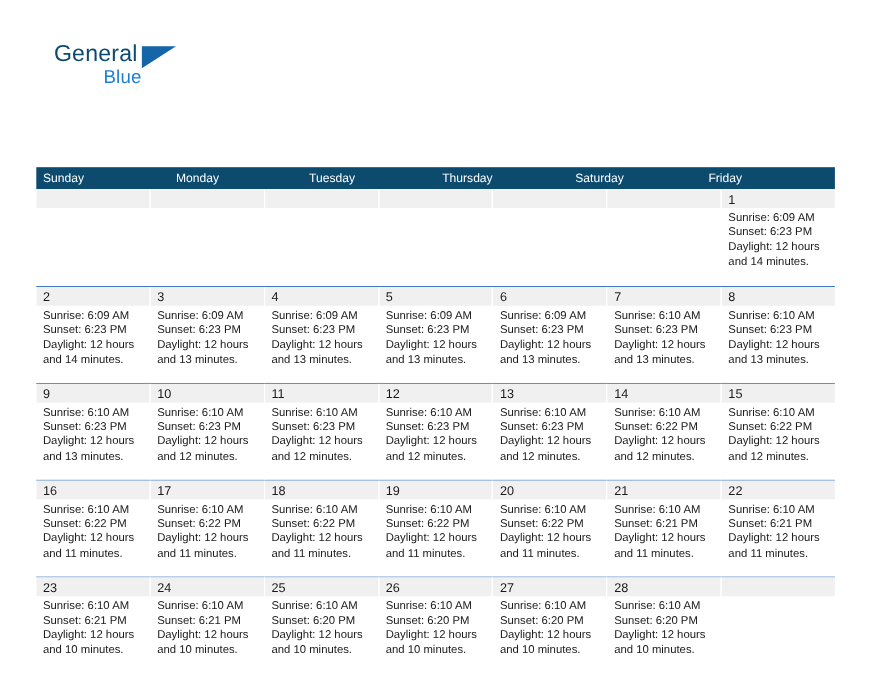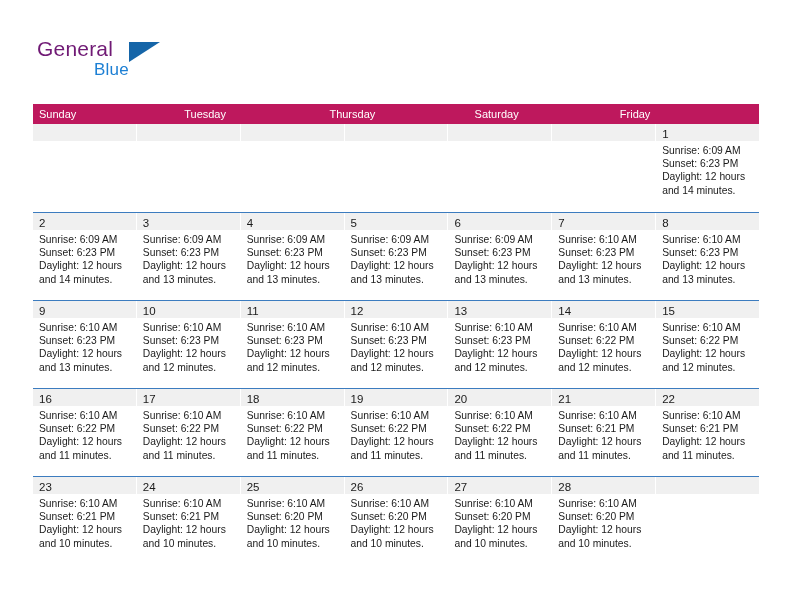--- a/index.html
+++ b/index.html
@@ -32,25 +32,25 @@
   }
   .brand {
     position: absolute;
     left: 0;
     top: 4px;
     width: 220px;
     height: 52px;
   }
   .brand-general {
     position: absolute;
-    left: 4px;
+    left: 16px;
     top: 0;
     font-size: 21px;
     letter-spacing: 0.2px;
-    color: #701a75;
+    color: #0c4a6e;
     font-family: "Liberation Sans", sans-serif;
   }
   .brand-tri {
     position: absolute;
     left: 96px;
     top: 5px;
     width: 0;
     height: 0;
     border-left: 31px solid #1565a8;
     border-bottom: 20px solid transparent;
@@ -86,22 +86,23 @@
 
   
   .calendar {
     position: absolute;
     left: 33px;
     top: 104px;
     width: 726px;
   }
   .weekdays {
     display: flex;
-    background: #be185d;
+    background: #0c4a6e;
     height: 20px;
+    margin-top: 48px;
   }
   .weekday {
     flex: 1 1 0;
     color: #ffffff;
     font-size: 11px;
     line-height: 20px;
     padding-left: 6px;
     box-sizing: border-box;
     white-space: nowrap;
   }
@@ -159,20 +160,21 @@
       <span class="brand-blue">Blue</span>
     </div>
 
 
   </div>
 
   <div class="calendar">
 
     <div class="weekdays">
       <div class="weekday">Sunday</div>
+      <div class="weekday">Monday</div>
       <div class="weekday">Tuesday</div>
       <div class="weekday">Thursday</div>
       <div class="weekday">Saturday</div>
       <div class="weekday">Friday</div>
     </div>
 
     <div id="weeks-container">
         <div class="week first">
           <div class="day empty">
             <div class="day-band"></div>

